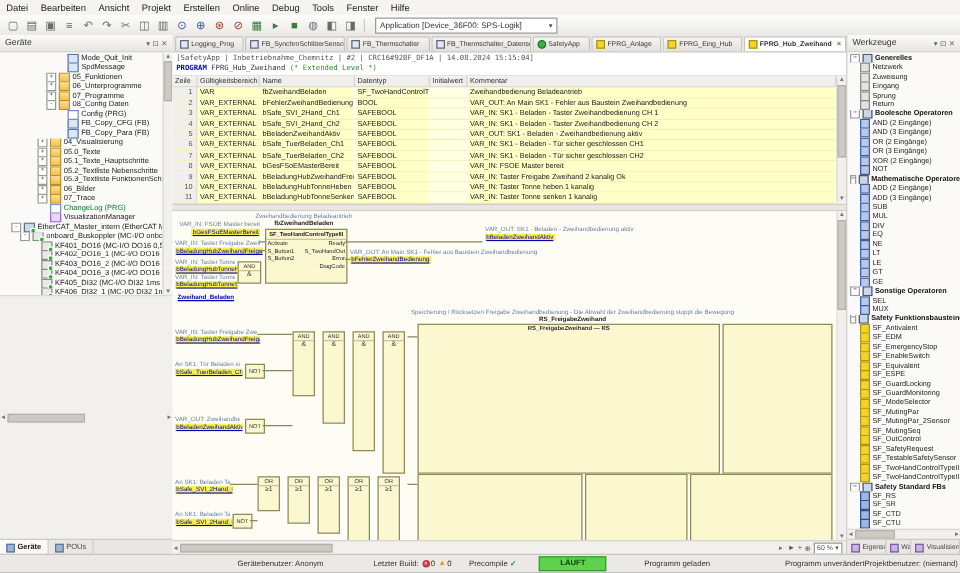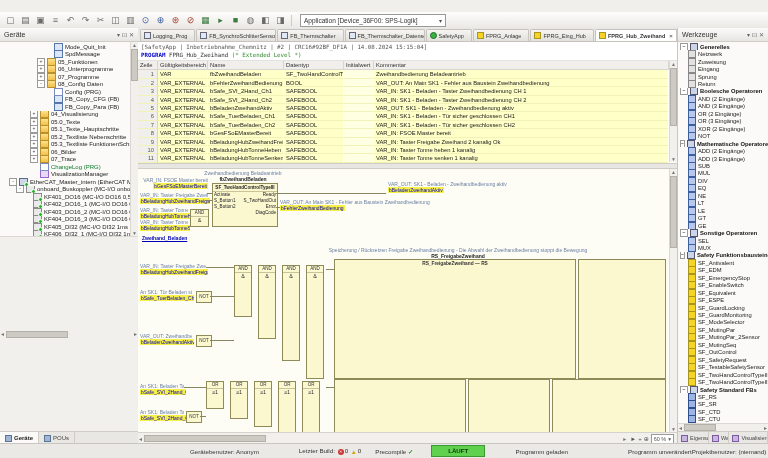--- a/index.html
+++ b/index.html
@@ -106,20 +106,33 @@
   .err-ico{display:inline-block;width:6px;height:6px;border-radius:50%;background:#cc3333;color:#fff;font-size:4px;line-height:6px;text-align:center;vertical-align:middle;margin:0 1px;}
   .warn-ico{display:inline-block;color:#d8a000;font-size:6px;vertical-align:middle;margin:0 1px;}
   .ok{color:#2a8a2a;font-weight:bold;}
   .run-badge{background:#5fd14f;border:1px solid #3a9a2f;color:#0c3a06;font-weight:bold;padding:0 16px;height:10px;line-height:10px;}
 </style>
 </head>
 <body>
 
 <div id="app">
 
+  <div class="menubar">
+
+  <span class="menu-item">Datei</span>
+      <span class="menu-item">Bearbeiten</span>
+      <span class="menu-item">Ansicht</span>
+      <span class="menu-item">Projekt</span>
+      <span class="menu-item">Erstellen</span>
+      <span class="menu-item">Online</span>
+      <span class="menu-item">Debug</span>
+      <span class="menu-item">Tools</span>
+      <span class="menu-item">Fenster</span>
+      <span class="menu-item">Hilfe</span>
+    </div>
 
   <div class="toolbar">
     <span style="display:flex">
 
     <span class="tbtn" data-c="" title="new-file">
           <i style="font-style:normal">▢</i>
         </span>
         <span class="tbtn" data-c="" title="open-file">
           <i style="font-style:normal">▤</i>
         </span>

